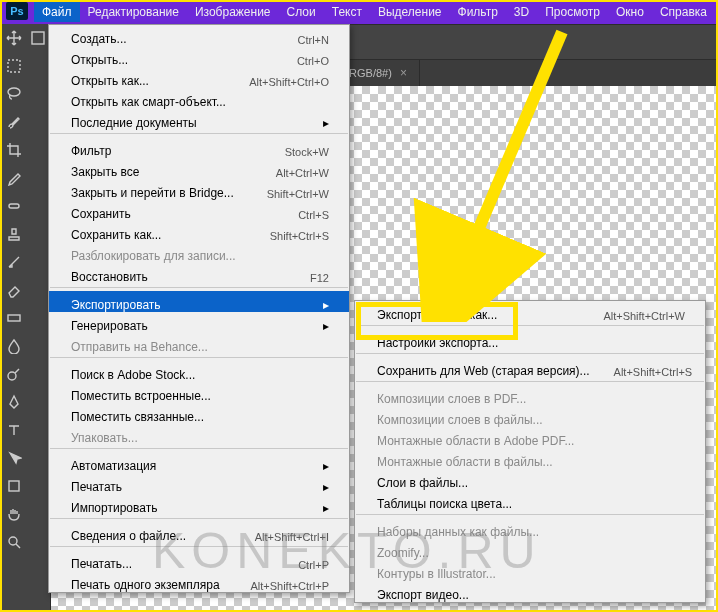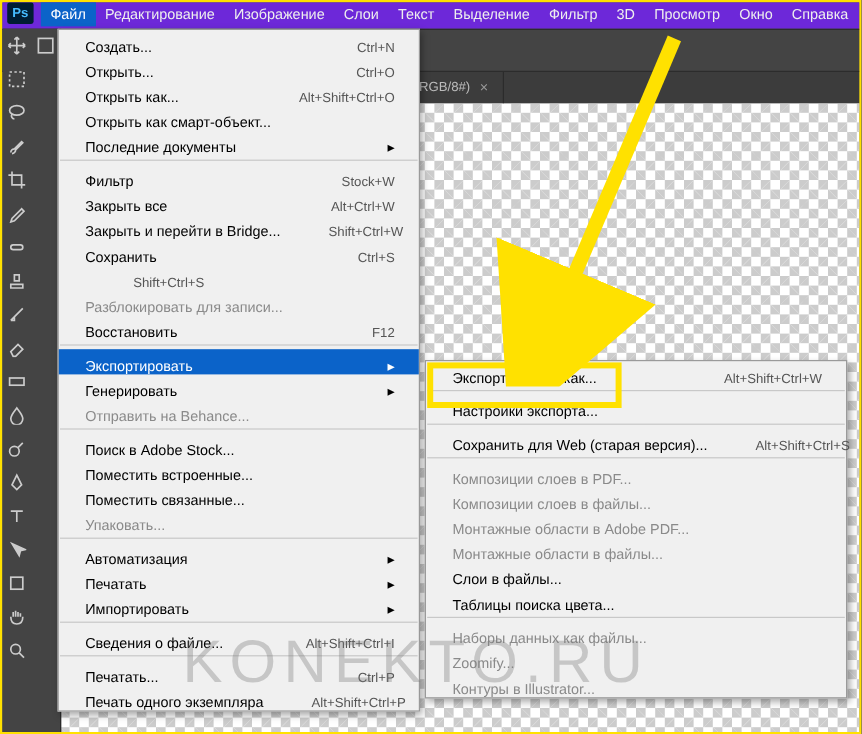--- a/index.html
+++ b/index.html
@@ -36,21 +36,21 @@
   background-size:16px 16px;
   background-position:0 0,0 8px,8px -8px,-8px 0;
   background-color:#fff}
 
 
 .menu{position:absolute;background:#f0f0f0;border:1px solid #9a9a9a;box-shadow:2px 3px 6px rgba(0,0,0,.35);color:#000;font-size:12px}
 .menu .mi{display:flex;align-items:flex-end;height:21px;padding:0 20px 0 22px;white-space:nowrap}
 .menu .mi.disabled{color:#8a8a8a}
 .menu .mi.highlight{background:#0b63c9;color:#fff}
 .menu .mi .lbl{flex:1}
-.menu .mi .sc{margin-left:40px;color:#555;font-size:11px}
+.menu .mi .sc{margin-left:24px;color:#555;font-size:11px}
 .menu .mi .arr{margin-left:20px}
 .menu .sep{height:1px;background:#c8c8c8;margin:3px 1px}
 
 #mainmenu{top:22px;left:46px;width:300px}
 #submenu{top:298px;left:352px;width:350px}
 
 
 .hl-rect{position:absolute;border:5px solid #ffe100;pointer-events:none}
 .arrow{position:absolute;pointer-events:none}
 
@@ -291,20 +291,21 @@
       </div>
       <div class="mi">
         <span class="lbl">Закрыть и перейти в Bridge...</span>
         <span class="sc">Shift+Ctrl+W</span>
       </div>
       <div class="mi">
         <span class="lbl">Сохранить</span>
         <span class="sc">Ctrl+S</span>
       </div>
       <div class="mi">
+        <span class="lbl">Сохранить как...</span>
         <span class="sc">Shift+Ctrl+S</span>
       </div>
       <div class="mi disabled">
         <span class="lbl">Разблокировать для записи...</span>
       </div>
       <div class="mi">
         <span class="lbl">Восстановить</span>
         <span class="sc">F12</span>
       </div>
       <div class="sep"></div>
@@ -396,20 +397,23 @@
       </div>
       <div class="sep"></div>
       <div class="mi disabled">
         <span class="lbl">Наборы данных как файлы...</span>
       </div>
       <div class="mi disabled">
         <span class="lbl">Zoomify...</span>
       </div>
       <div class="mi disabled">
         <span class="lbl">Контуры в Illustrator...</span>
+      </div>
+      <div class="mi">
+        <span class="lbl">Экспорт видео...</span>
       </div>
     </div>
 
   <div class="hl-rect" style="top:300px;left:354px;width:152px;height:28px"></div>
 
   <svg class="arrow" style="top:20px;left:400px" width="200" height="300">
     <defs>
         <marker id="ah" markerWidth="12" markerHeight="12" refX="6" refY="6" orient="auto">
           <path d="M0 0L12 6L0 12z" fill="#ffe100"></path>
         </marker>

